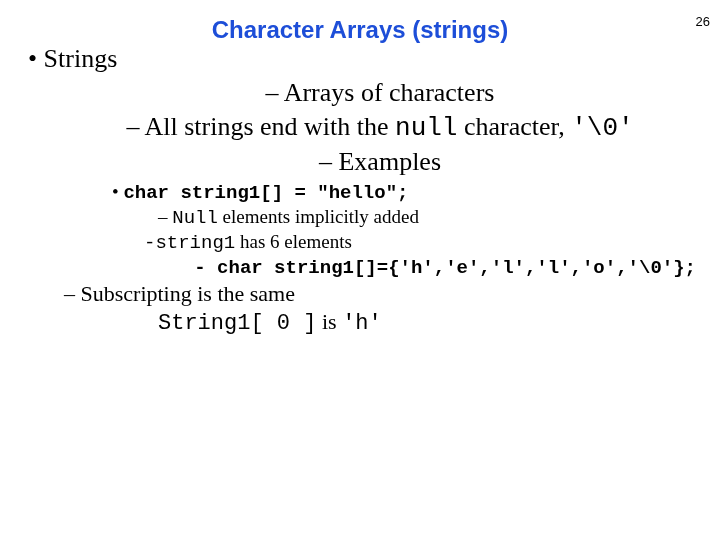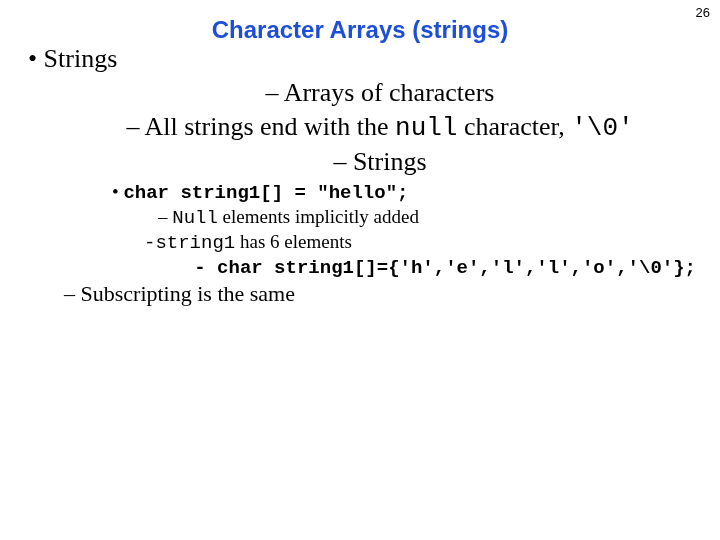--- a/index.html
+++ b/index.html
@@ -7,21 +7,21 @@
     width: 720px;
     height: 540px;
     background: #ffffff;
     font-family: "Times New Roman", Times, serif;
     color: #000;
     position: relative;
     overflow: hidden;
   }
   .page-number {
     position: absolute;
-    top: 5px;
+    top: 14px;
     right: 10px;
     font-size: 13px;
     font-family: Arial, sans-serif;
   }
   .title {
     text-align: center;
     color: #1d4ed8;
     font-weight: bold;
     font-size: 24px;
     font-family: Arial, Helvetica, sans-serif;
@@ -85,35 +85,38 @@
 <div class="content">
 
   <div class="l1">• Strings</div>
 
   <div class="l2">– Arrays of characters</div>
 
   <div class="l2">
     <span>– All strings end with the </span><span class="mono">null</span><span> character, </span><span class="mono">'\0'</span>
   </div>
 
-  <div class="l2">– Strings</div>
+  <div class="l2">– Examples</div>
 
   <div class="l3">
     <span>• </span><span class="mono bold">char string1[] = "hello";</span>
   </div>
 
   <div class="l4">
     <span>– </span><span class="mono">Null</span><span> elements implicitly added</span>
   </div>
 
   <div class="l4b">
     <span class="mono">-</span><span class="mono">string1</span><span> has 6 elements</span>
   </div>
 
   <div class="l2code">
     <span class="mono bold">- </span><span class="mono bold">char string1[]={'h','e','l','l','o','\0'};</span>
   </div>
 
   <div class="l2b">– Subscripting is the same</div>
 
+  <div class="l4c">
+    <span class="mono">String1[ 0 ]</span><span> is </span><span class="mono">'h'</span>
+  </div>
 
 
 </div>
 
 </body></html>

